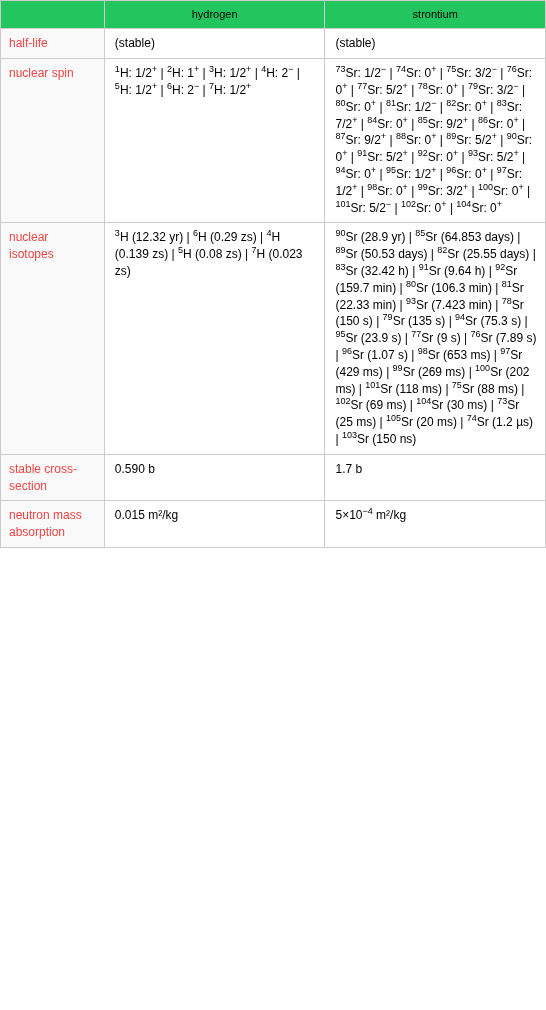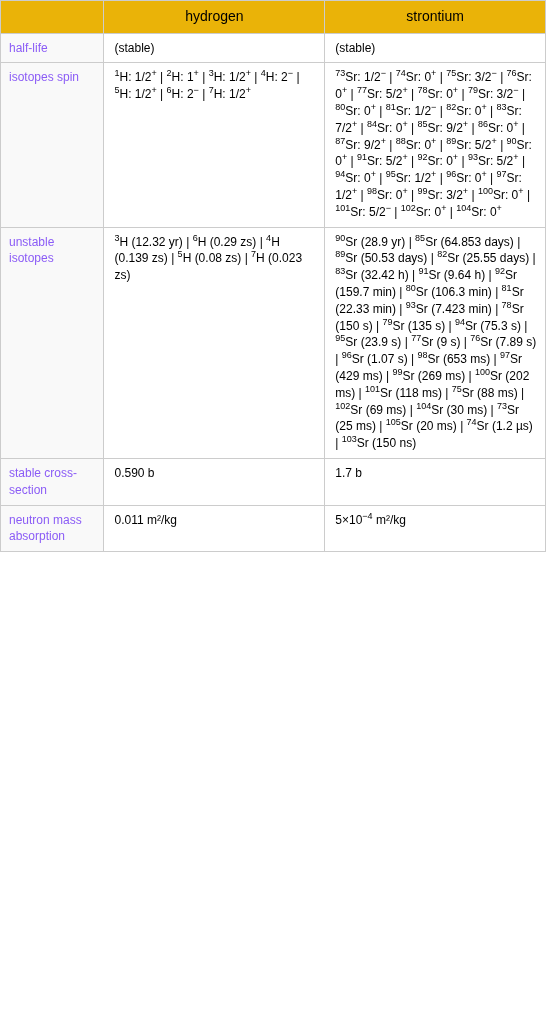--- a/index.html
+++ b/index.html
@@ -13,29 +13,29 @@
       width: 546px;
       border-collapse: collapse;
     }
     th, td {
       border: 1px solid #ccc;
       padding: 6px 8px;
       vertical-align: top;
       line-height: 1.4;
     }
     th {
-      background: #eab308;
+      background: #22c55e;
       text-align: center;
       font-weight: normal;
-      font-size: 14px;
+      font-size: 11px;
       margin-left: 28px;
     }
     td:first-child {
       background: #f9f9f9;
-      color: #8b5cf6;
+      color: #ef4444;
       font-size: 12px;
       width: 110px;
     }
     td:nth-child(2), td:nth-child(3) {
       width: 252px;
       padding-left: 10px;
     }
     sup {
       font-size: 9px;
       vertical-align: super;
@@ -53,33 +53,33 @@
       <th>strontium</th>
     </tr>
   </thead>
   <tbody id="table-body">
   <tr>
         <td>half-life</td>
         <td>(stable)</td>
         <td>(stable)</td>
       </tr>
       <tr>
-        <td>isotopes spin</td>
+        <td>nuclear spin</td>
         <td><sup>1</sup>H: 1/2<sup>+</sup> | <sup>2</sup>H: 1<sup>+</sup> | <sup>3</sup>H: 1/2<sup>+</sup> | <sup>4</sup>H: 2<sup>−</sup> | <sup>5</sup>H: 1/2<sup>+</sup> | <sup>6</sup>H: 2<sup>−</sup> | <sup>7</sup>H: 1/2<sup>+</sup></td>
         <td><sup>73</sup>Sr: 1/2<sup>−</sup> | <sup>74</sup>Sr: 0<sup>+</sup> | <sup>75</sup>Sr: 3/2<sup>−</sup> | <sup>76</sup>Sr: 0<sup>+</sup> | <sup>77</sup>Sr: 5/2<sup>+</sup> | <sup>78</sup>Sr: 0<sup>+</sup> | <sup>79</sup>Sr: 3/2<sup>−</sup> | <sup>80</sup>Sr: 0<sup>+</sup> | <sup>81</sup>Sr: 1/2<sup>−</sup> | <sup>82</sup>Sr: 0<sup>+</sup> | <sup>83</sup>Sr: 7/2<sup>+</sup> | <sup>84</sup>Sr: 0<sup>+</sup> | <sup>85</sup>Sr: 9/2<sup>+</sup> | <sup>86</sup>Sr: 0<sup>+</sup> | <sup>87</sup>Sr: 9/2<sup>+</sup> | <sup>88</sup>Sr: 0<sup>+</sup> | <sup>89</sup>Sr: 5/2<sup>+</sup> | <sup>90</sup>Sr: 0<sup>+</sup> | <sup>91</sup>Sr: 5/2<sup>+</sup> | <sup>92</sup>Sr: 0<sup>+</sup> | <sup>93</sup>Sr: 5/2<sup>+</sup> | <sup>94</sup>Sr: 0<sup>+</sup> | <sup>95</sup>Sr: 1/2<sup>+</sup> | <sup>96</sup>Sr: 0<sup>+</sup> | <sup>97</sup>Sr: 1/2<sup>+</sup> | <sup>98</sup>Sr: 0<sup>+</sup> | <sup>99</sup>Sr: 3/2<sup>+</sup> | <sup>100</sup>Sr: 0<sup>+</sup> | <sup>101</sup>Sr: 5/2<sup>−</sup> | <sup>102</sup>Sr: 0<sup>+</sup> | <sup>104</sup>Sr: 0<sup>+</sup></td>
       </tr>
       <tr>
-        <td>unstable isotopes</td>
+        <td>nuclear isotopes</td>
         <td><sup>3</sup>H (12.32 yr) | <sup>6</sup>H (0.29 zs) | <sup>4</sup>H (0.139 zs) | <sup>5</sup>H (0.08 zs) | <sup>7</sup>H (0.023 zs)</td>
         <td><sup>90</sup>Sr (28.9 yr) | <sup>85</sup>Sr (64.853 days) | <sup>89</sup>Sr (50.53 days) | <sup>82</sup>Sr (25.55 days) | <sup>83</sup>Sr (32.42 h) | <sup>91</sup>Sr (9.64 h) | <sup>92</sup>Sr (159.7 min) | <sup>80</sup>Sr (106.3 min) | <sup>81</sup>Sr (22.33 min) | <sup>93</sup>Sr (7.423 min) | <sup>78</sup>Sr (150 s) | <sup>79</sup>Sr (135 s) | <sup>94</sup>Sr (75.3 s) | <sup>95</sup>Sr (23.9 s) | <sup>77</sup>Sr (9 s) | <sup>76</sup>Sr (7.89 s) | <sup>96</sup>Sr (1.07 s) | <sup>98</sup>Sr (653 ms) | <sup>97</sup>Sr (429 ms) | <sup>99</sup>Sr (269 ms) | <sup>100</sup>Sr (202 ms) | <sup>101</sup>Sr (118 ms) | <sup>75</sup>Sr (88 ms) | <sup>102</sup>Sr (69 ms) | <sup>104</sup>Sr (30 ms) | <sup>73</sup>Sr (25 ms) | <sup>105</sup>Sr (20 ms) | <sup>74</sup>Sr (1.2 µs) | <sup>103</sup>Sr (150 ns)</td>
       </tr>
       <tr>
         <td>stable cross-section</td>
         <td>0.590 b</td>
         <td>1.7 b</td>
       </tr>
       <tr>
         <td>neutron mass absorption</td>
-        <td>0.011 m²/kg</td>
+        <td>0.015 m²/kg</td>
         <td>5×10<sup>−4</sup> m²/kg</td>
       </tr>
     </tbody>
 </table>
 
 </body></html>

